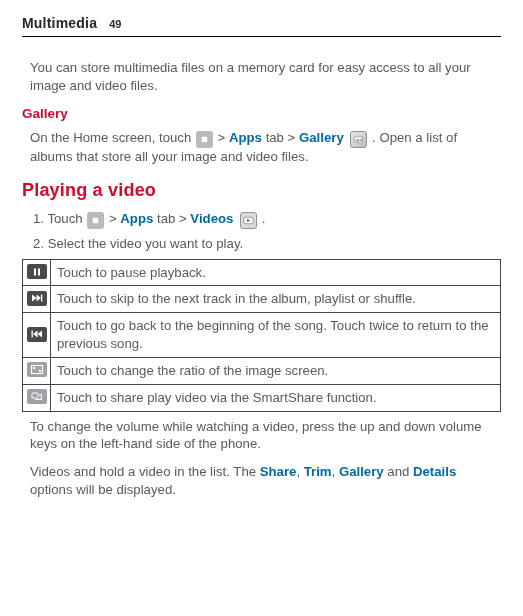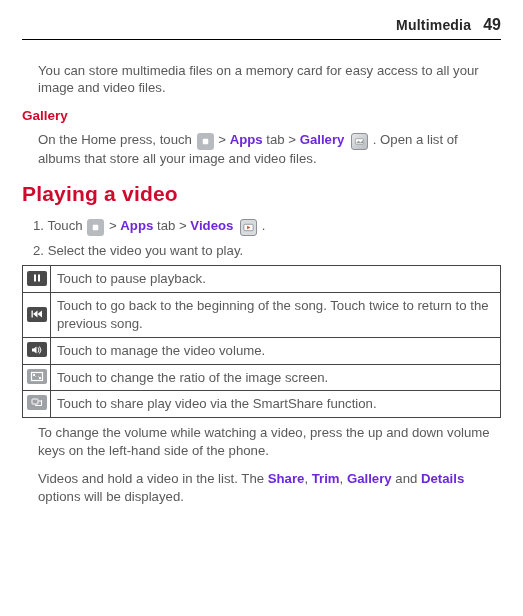--- a/index.html
+++ b/index.html
@@ -10,56 +10,56 @@
     font-family: "Helvetica Neue", Helvetica, Arial, sans-serif;
     font-size: 13.2px;
     line-height: 1.35;
     color: #555;
     background: #fff;
     padding: 14px 22px 0 22px;
     position: relative;
   }
   .header {
     display: flex;
-    justify-content: flex-end;
+    justify-content: flex-start;
     align-items: baseline;
     border-bottom: 1.5px solid #000;
     padding-bottom: 3px;
     margin-bottom: 22px;
     gap: 12px;
   }
   .header-title {
     font-weight: 600;
     color: #272727;
     font-size: 14px;
     letter-spacing: 0.2px;
   }
   .header-page {
     font-weight: 600;
     color: #272727;
-    font-size: 16px;
+    font-size: 11px;
   }
   .para {
-    margin: 0 0 10px 16px;
+    margin: 0 0 10px 8px;
     color: #5a5a5a;
   }
   .section-red {
     color: #cf0a2c;
     font-weight: 700;
     font-size: 13.5px;
     margin: 6px 0 6px 0;
   }
   .section-red-big {
     color: #cf0a2c;
     font-weight: 700;
-    font-size: 21px;
+    font-size: 18px;
     margin: 12px 0 8px 0;
     letter-spacing: 0.2px;
   }
-  .bold { font-weight: 700; color: #6d28d9; }
+  .bold { font-weight: 700; color: #0369a1; }
   .inline-flow { display: inline; }
   .step { margin: 0 0 6px 11px; color: #5a5a5a; padding-left: 14px; text-indent: -14px; }
   .step .num { color: #5a5a5a; }
   .icon-box {
     display: inline-flex;
     width: 17px; height: 17px;
     border-radius: 3px;
     vertical-align: -3px;
     align-items: center;
     justify-content: center;
@@ -104,21 +104,21 @@
 <div class="header">
   <span class="header-title">Multimedia</span>
   <span class="header-page">49</span>
 </div>
 
 <p class="para">You can store multimedia files on a memory card for easy access to all your image and video files.</p>
 
 <div class="section-red">Gallery</div>
 
 <p class="para">
-  <span class="inline-flow">On the Home press, touch </span>
+  <span class="inline-flow">On the Home screen, touch </span>
   <span class="icon-box icon-light">
     <svg width="11" height="11" viewBox="0 0 12 12">
         <rect x="3" y="3" width="6" height="6" rx="1" fill="#fff"></rect>
       </svg>
   </span>
   <span class="inline-flow"> &gt; </span>
   <span class="inline-flow bold">Apps</span>
   <span class="inline-flow"> tab &gt; </span>
   <span class="inline-flow bold">Gallery</span>
   <span class="icon-box icon-gallery" style="margin-left:3px;">
@@ -168,39 +168,39 @@
               <rect x="7" y="1.5" width="2" height="7" fill="#fff"></rect>
             </svg>
       </span>
     </td>
     <td>Touch to pause playback.</td>
   </tr>
   <tr>
     <td class="ic">
       <span class="ctrl-icon">
         <svg width="14" height="10" viewBox="0 0 14 10">
+              <polygon points="2,1.5 6.5,5 2,8.5" fill="#fff"></polygon>
+              <polygon points="6.5,1.5 11,5 6.5,8.5" fill="#fff"></polygon>
+              <rect x="11" y="1.5" width="1.3" height="7" fill="#fff"></rect>
+            </svg>
+      </span>
+    </td>
+    <td>Touch to skip to the next track in the album, playlist or shuffle.</td>
+  </tr>
+  <tr>
+    <td class="ic">
+      <span class="ctrl-icon">
+        <svg width="14" height="10" viewBox="0 0 14 10">
               <rect x="1.5" y="1.5" width="1.3" height="7" fill="#fff"></rect>
               <polygon points="7.5,1.5 3,5 7.5,8.5" fill="#fff"></polygon>
               <polygon points="12,1.5 7.5,5 12,8.5" fill="#fff"></polygon>
             </svg>
       </span>
     </td>
     <td>Touch to go back to the beginning of the song. Touch twice to return to the previous song.</td>
-  </tr>
-  <tr>
-    <td class="ic">
-      <span class="ctrl-icon">
-        <svg width="14" height="10" viewBox="0 0 14 10">
-              <polygon points="2,3.5 4,3.5 6.5,1.5 6.5,8.5 4,6.5 2,6.5" fill="#fff"></polygon>
-              <path d="M8 2.5 Q10 5 8 7.5" fill="none" stroke="#fff" stroke-width="1"></path>
-              <path d="M9.5 1.5 Q12.5 5 9.5 8.5" fill="none" stroke="#fff" stroke-width="1"></path>
-            </svg>
-      </span>
-    </td>
-    <td>Touch to manage the video volume.</td>
   </tr>
   <tr>
     <td class="ic">
       <span class="ctrl-icon light">
         <svg width="14" height="11" viewBox="0 0 14 11">
               <rect x="1.5" y="1.5" width="11" height="8" fill="none" stroke="#fff" stroke-width="1.2"></rect>
               <path d="M3.5 3.5 L5.5 5.5 M3.5 3.5 L3.5 5 M3.5 3.5 L5 3.5 M10.5 7.5 L8.5 5.5 M10.5 7.5 L10.5 6 M10.5 7.5 L9 7.5" stroke="#fff" stroke-width="1" fill="none"></path>
             </svg>
       </span>
     </td>

